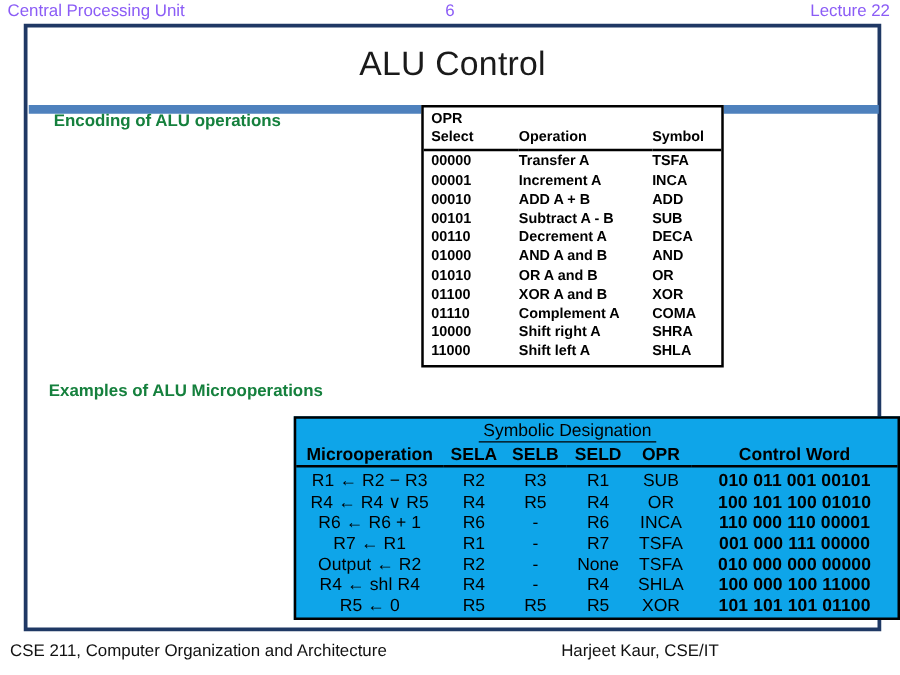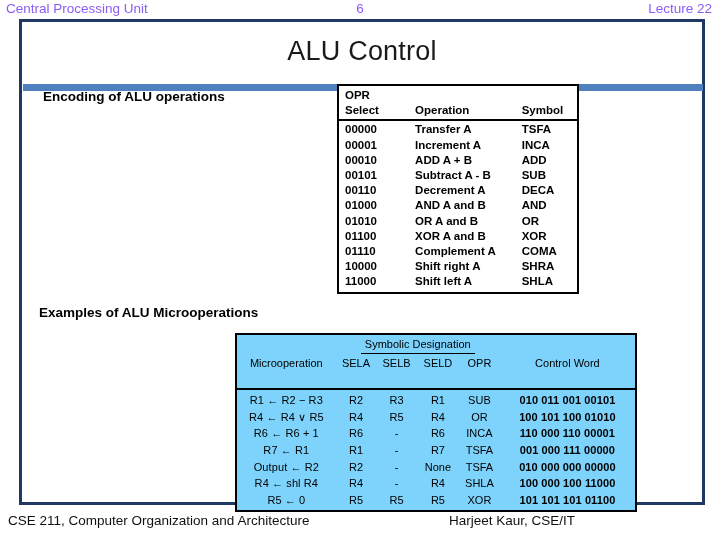--- a/index.html
+++ b/index.html
@@ -70,21 +70,21 @@
     width: 680px;
     height: 7px;
     background: #4e81bd;
   }
 
   
   .heading {
     position: absolute;
     font-size: 13.5px;
     font-weight: bold;
-    color: #000000;
+    color: #15803d;
   }
   .heading-enc { left: 21px; top: 67px; }
   .heading-ex  { left: 17px; top: 283px; }
 
   
   .table-alu {
     position: absolute;
     left: 315px;
     top: 62px;
     width: 242px;
@@ -111,25 +111,25 @@
   .table-alu tr.hdr-top td { padding-top: 2px; }
   .table-alu tr.hdr-bot td { border-bottom: 2.5px solid #000; padding-bottom: 1px; }
   .table-alu tr.first-body td { padding-top: 1px; }
   .table-alu tr.last-body td { padding-bottom: 2px; }
 
   
   .table-micro {
     position: absolute;
     left: 213px;
     top: 311px;
-    width: 402px;
+    width: 485px;
     border: 2px solid #000000;
     box-sizing: border-box;
-    background: #7dd3fc;
-    font-size: 11px;
+    background: #0ea5e9;
+    font-size: 14px;
     color: #000000;
   }
   .table-micro table {
     border-collapse: collapse;
     width: 100%;
   }
   .table-micro td {
     line-height: 14.6px;
     white-space: nowrap;
     text-align: center;
@@ -146,21 +146,22 @@
   .table-micro .symdesig-cell {
     text-align: center;
   }
   .table-micro .symdesig-underline {
     display: inline-block;
     border-bottom: 1.6px solid #000;
     padding: 0 4px 1px 4px;
   }
   .table-micro tr.row-colhdr td {
     border-bottom: 2.5px solid #000;
-    padding-bottom: 18px;
+    padding-bottom: 2px;
+    font-weight: bold;
   }
   .table-micro tr.row-first td { padding-top: 3px; }
   .table-micro tr.row-last td { padding-bottom: 3px; }
   .table-micro .cw { font-weight: bold; letter-spacing: 0.1px; }
   .table-micro .mo { letter-spacing: 0.1px; }
 
   
   .slide-footer {
     position: absolute;
     left: 0; top: 510px;

